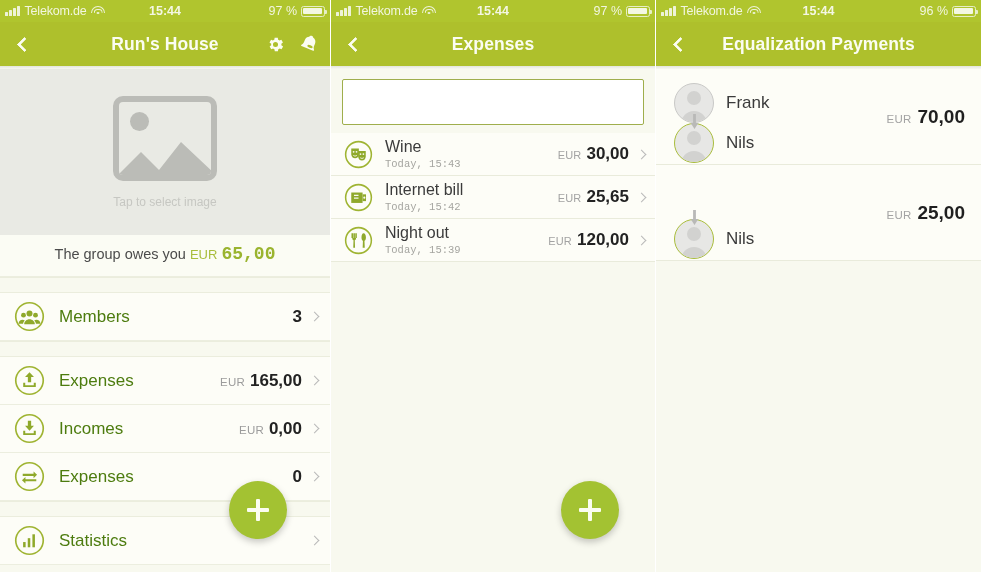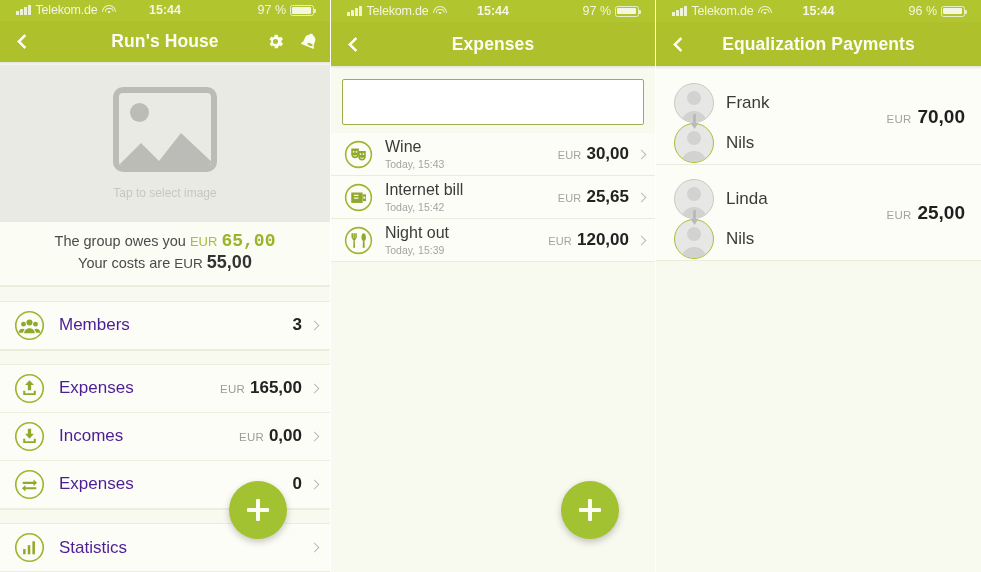--- a/index.html
+++ b/index.html
@@ -21,21 +21,21 @@
   }
   .phone.p1{ width:330px; }
   .phone.p2{ width:325px; border-left:1px solid #ffffff; }
   .phone.p3{ width:326px; border-left:1px solid #ffffff; }
 
   
   .statusbar{
     height:22px;
     background:#b0c52e;
     display:flex; align-items:center;
-    padding:0 16px;
+    padding:0 5px;
     color:#f4f7e4;
     font-size:12px;
     font-weight:bold;
     position:relative;
   }
   .sb-left{ display:flex; align-items:center; gap:5px; }
   .sb-carrier{ font-size:12.5px; letter-spacing:-0.2px; font-weight:normal; color:#f2f6df;}
   .sb-center{
     position:absolute; left:0; right:0; text-align:center;
     font-size:12.5px; font-weight:bold; color:#f4f7e4; pointer-events:none;
@@ -129,21 +129,21 @@
   .gapbar{ height:16px; background:#f8f9ef; border-bottom:1px solid #ebeddd; border-top:1px solid #ebeddd;}
   .rowlist{ background:#fdfdf7; }
   .row{
     height:48px; display:flex; align-items:center;
     padding:0 12px 0 14px;
     border-bottom:1px solid #eceedf;
     background:#fdfdf7; cursor:pointer; position:relative;
   }
   .row .ico{ width:31px; height:31px; flex:0 0 auto; }
   .row .lbl{
-    margin-left:14px; font-size:17px; color:#4c1d95;
+    margin-left:14px; font-size:17px; color:#4d7c0f;
   }
   .row .right{ margin-left:auto; display:flex; align-items:baseline; gap:5px;}
   .row .rcur{ font-size:11.5px; color:#9c9c9c; letter-spacing:0.2px;}
   .row .rval{ font-size:17px; color:#222; font-weight:bold;}
   .chev-r{
     width:7px;height:7px; border-top:1.8px solid #b9b9b9; border-right:1.8px solid #b9b9b9;
     transform:rotate(45deg); margin-left:9px; align-self:center;
   }
 
   
@@ -152,21 +152,21 @@
     border:1px solid #9fae4c; border-radius:2px;
   }
   .exprow{
     height:43px; display:flex; align-items:center;
     padding:0 10px 0 13px;
     border-bottom:1px solid #e9ebdb; background:#fdfdf7; cursor:pointer;
   }
   .exprow .ico{ width:29px;height:29px; flex:0 0 auto;}
   .exp-txt{ margin-left:12px; display:flex; flex-direction:column; justify-content:center;}
   .exp-title{ font-size:16px; color:#3b3b3b; line-height:18px;}
-  .exp-sub{ font-size:10.5px; color:#a5a5a0; line-height:14px; margin-top:1px;}
+  .exp-sub{ font-size:10.5px; color:#a5a5a0; line-height:14px; margin-top:1px;font-family:Liberation Mono, monospace;}
   .exp-right{ margin-left:auto; display:flex; align-items:baseline; gap:5px;}
   .exp-cur{ font-size:11px; color:#a3a3a3; letter-spacing:0.2px;}
   .exp-val{ font-size:17px; color:#222; font-weight:bold;}
   .listbg{ background:#f8f9ef; flex:1; }
 
   
   .payrow{
     height:96px; background:#fdfdf7; border-bottom:1px solid #e9ebdb;
     display:flex; align-items:center; padding:0 16px 0 18px; cursor:pointer;
     position:relative;
@@ -274,25 +274,20 @@
         </svg>
       </div>
       <div class="hero-cap">Tap to select image</div>
     </div>
 
     <div class="owes">
       <div class="l1">
         <span>The group owes you</span>
         <span class="cur-green">EUR</span>
         <span class="amt-green">65,00</span>
-      </div>
-      <div class="l2">
-        <span>Your costs are</span>
-        <span class="cur-dark">EUR</span>
-        <span class="amt-dark">55,00</span>
       </div>
     </div>
 
     <div class="gapbar"></div>
 
     <div class="rowlist">
       <div class="row">
         <span class="ico">
           <svg width="31" height="31" viewBox="0 0 32 32">
             <circle cx="16" cy="16" r="14.2" fill="none" stroke="#9fb432" stroke-width="1.7"></circle>
@@ -561,27 +556,20 @@
           </div>
         </div>
         <span class="pay-amt">
           <span class="pay-cur">EUR</span>
           <span class="pay-val">70,00</span>
         </span>
       </div>
 
       <div class="payrow">
         <div class="pay-people">
-          <div class="person top">
-            <span class="avatar">
-                <span class="head"></span>
-                <span class="body"></span>
-              </span>
-            <span class="pay-name">Linda</span>
-          </div>
           <svg class="arrow-down" viewBox="0 0 9 16">
             <path d="M3.1 0h2.8v9h2.4L4.5 15 .7 9h2.4z" fill="#b9b9b7"></path>
           </svg>
           <div class="person bot">
             <span class="avatar green">
                 <span class="head"></span>
                 <span class="body"></span>
               </span>
             <span class="pay-name">Nils</span>
           </div>

